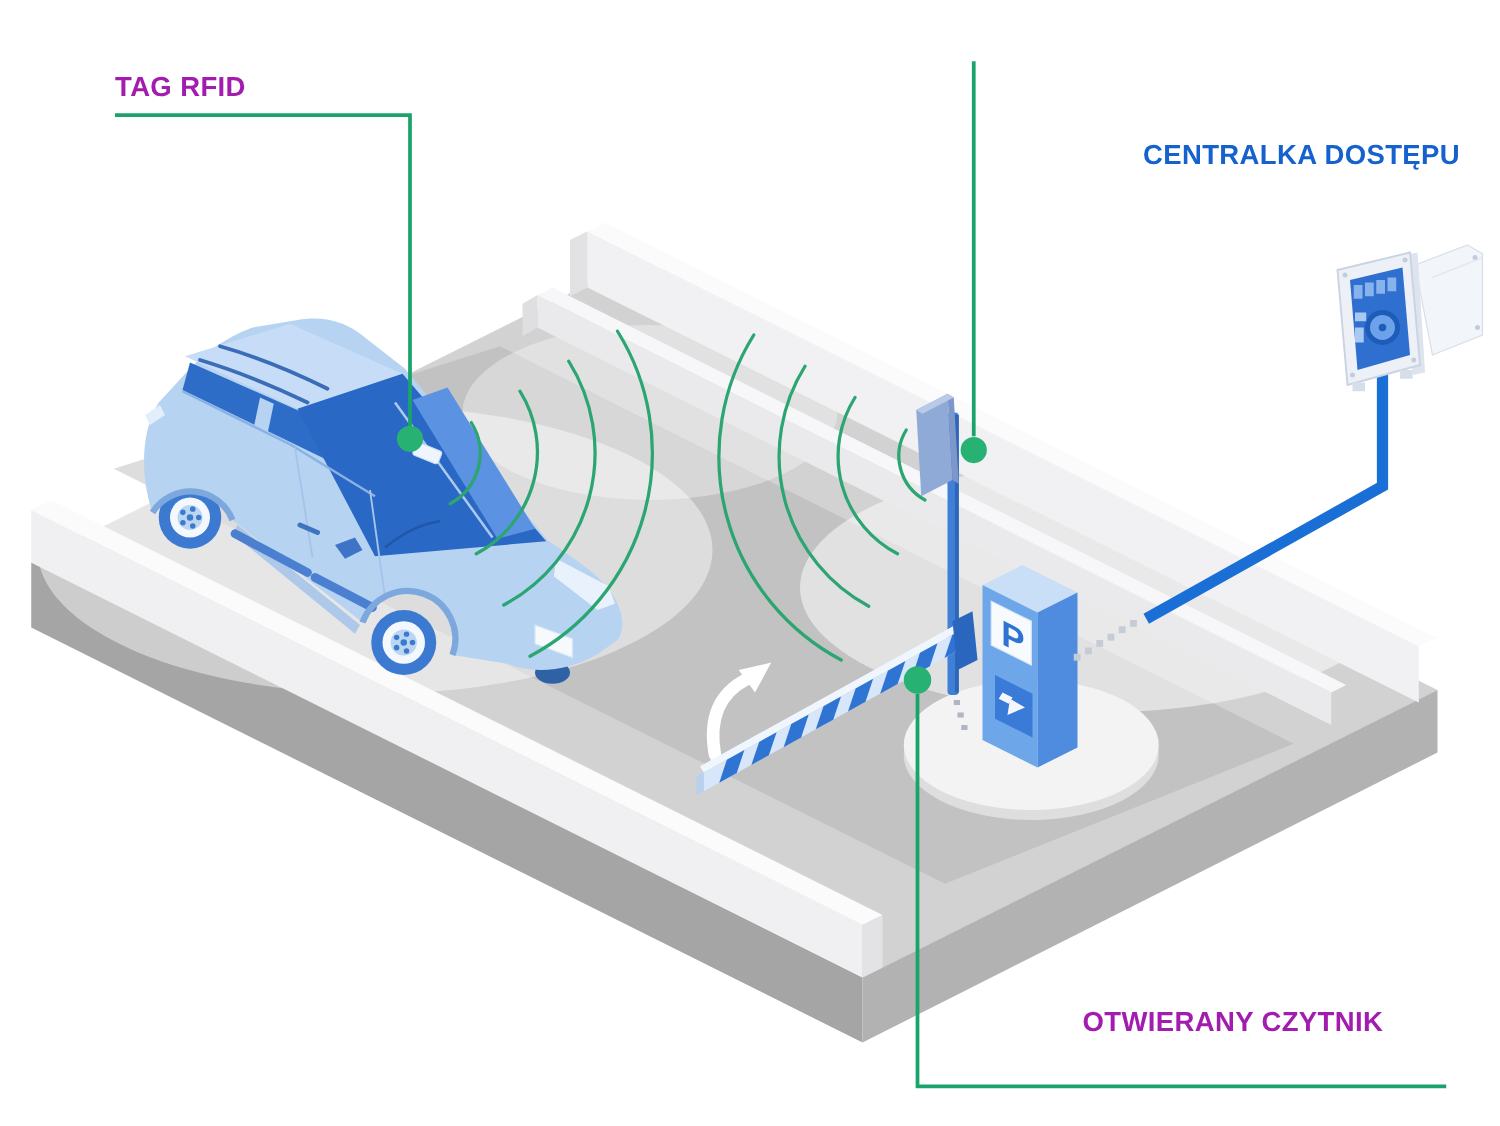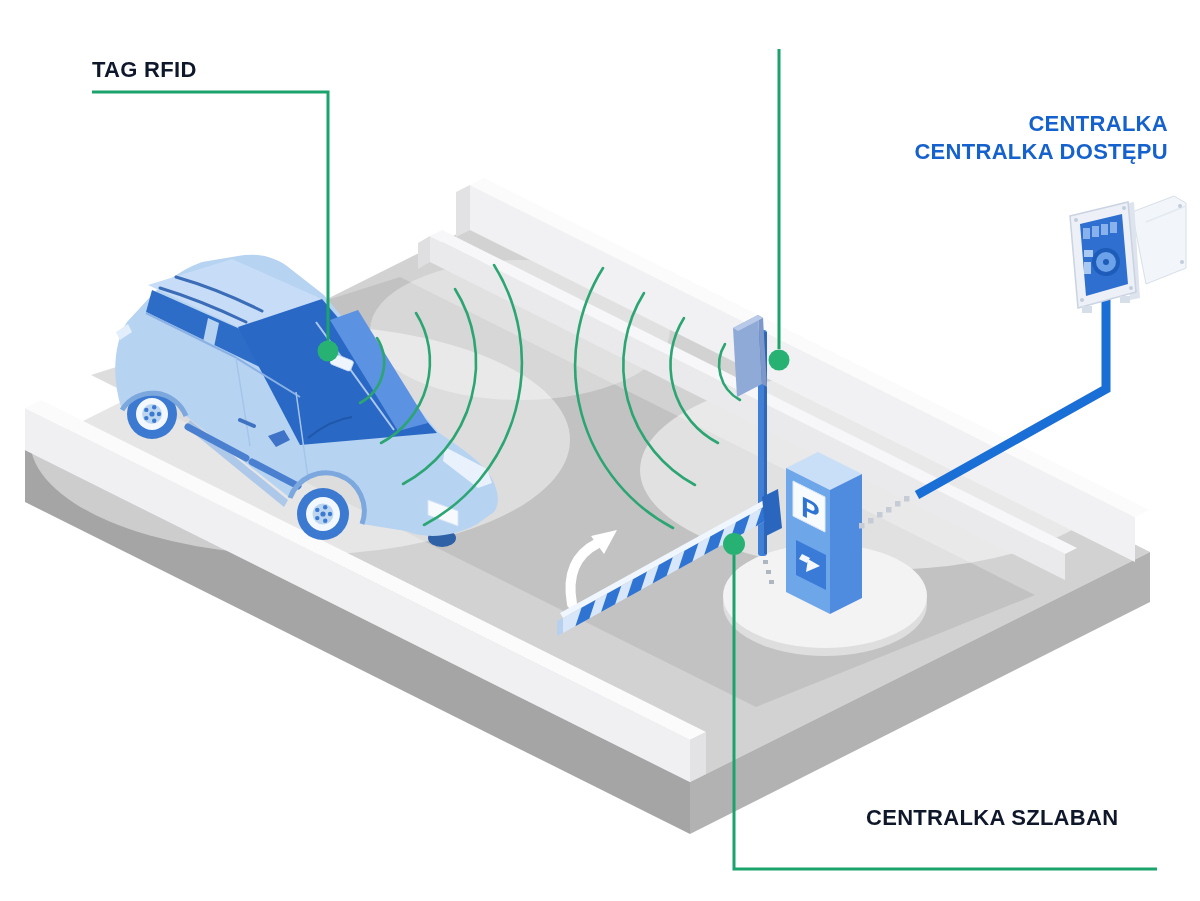--- a/index.html
+++ b/index.html
@@ -1,21 +1,21 @@
 <!DOCTYPE html>
 <html><head>
 <meta charset="utf-8">
 <style>
   html,body{margin:0;padding:0;background:#ffffff;}
   #stage{position:relative;width:1200px;height:901px;background:#ffffff;overflow:hidden;
          font-family:"Liberation Sans",sans-serif;}
   #scene{position:absolute;left:0;top:0;}
   .lbl{position:absolute;font-weight:700;font-size:22px;line-height:28px;
        letter-spacing:.3px;white-space:nowrap;}
-  .lbl-green{color:#0f172a;}
+  .lbl-green{color:#a21caf;}
   .lbl-blue{color:#1561cd;}
   .right{text-align:right;}
 </style>
 </head>
 <body>
 
 <div id="stage">
 
 <svg id="scene" width="1200" height="901" viewBox="0 0 1200 901">
 
@@ -227,21 +227,20 @@
     <circle cx="328" cy="351" r="10.5"></circle>
     <circle cx="779" cy="360" r="10.5"></circle>
     <circle cx="734" cy="544" r="11"></circle>
   </g>
 </svg>
 
 <div class="lbl lbl-green" style="left:92px;top:56px;">TAG RFID</div>
 
 
 <div class="lbl lbl-blue right" style="right:32px;top:110px;">
-  <div>CENTRALKA</div>
   <div>CENTRALKA DOSTĘPU</div>
 </div>
 
 <div class="lbl lbl-green" style="left:866px;top:804px;">
-  <div>CENTRALKA SZLABAN</div>
+  <div>OTWIERANY CZYTNIK</div>
 </div>
 
 </div>
 
 </body></html>

